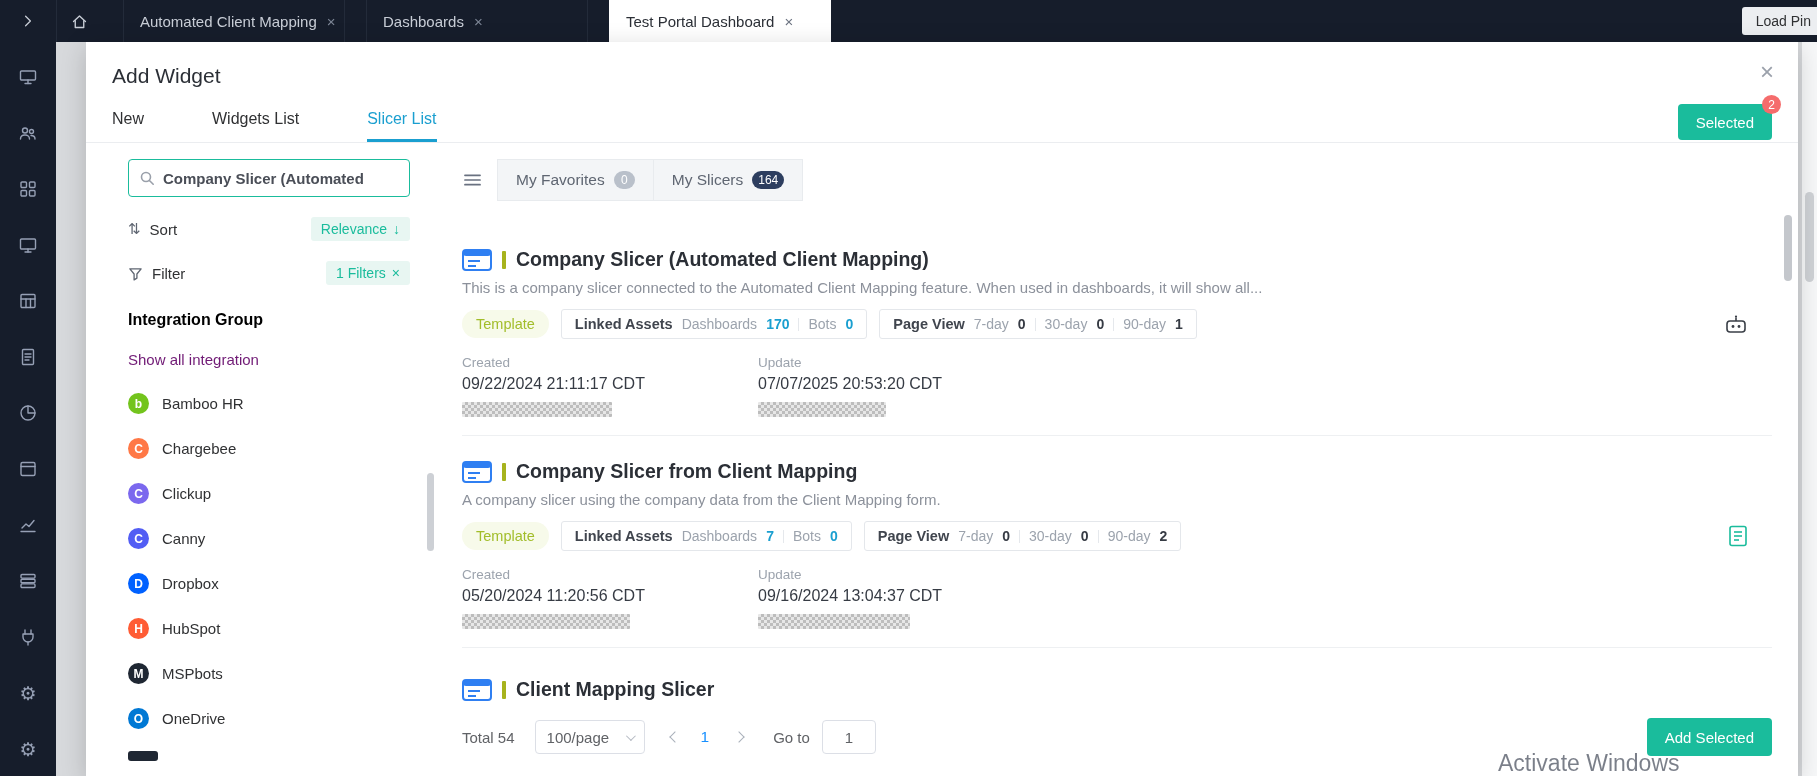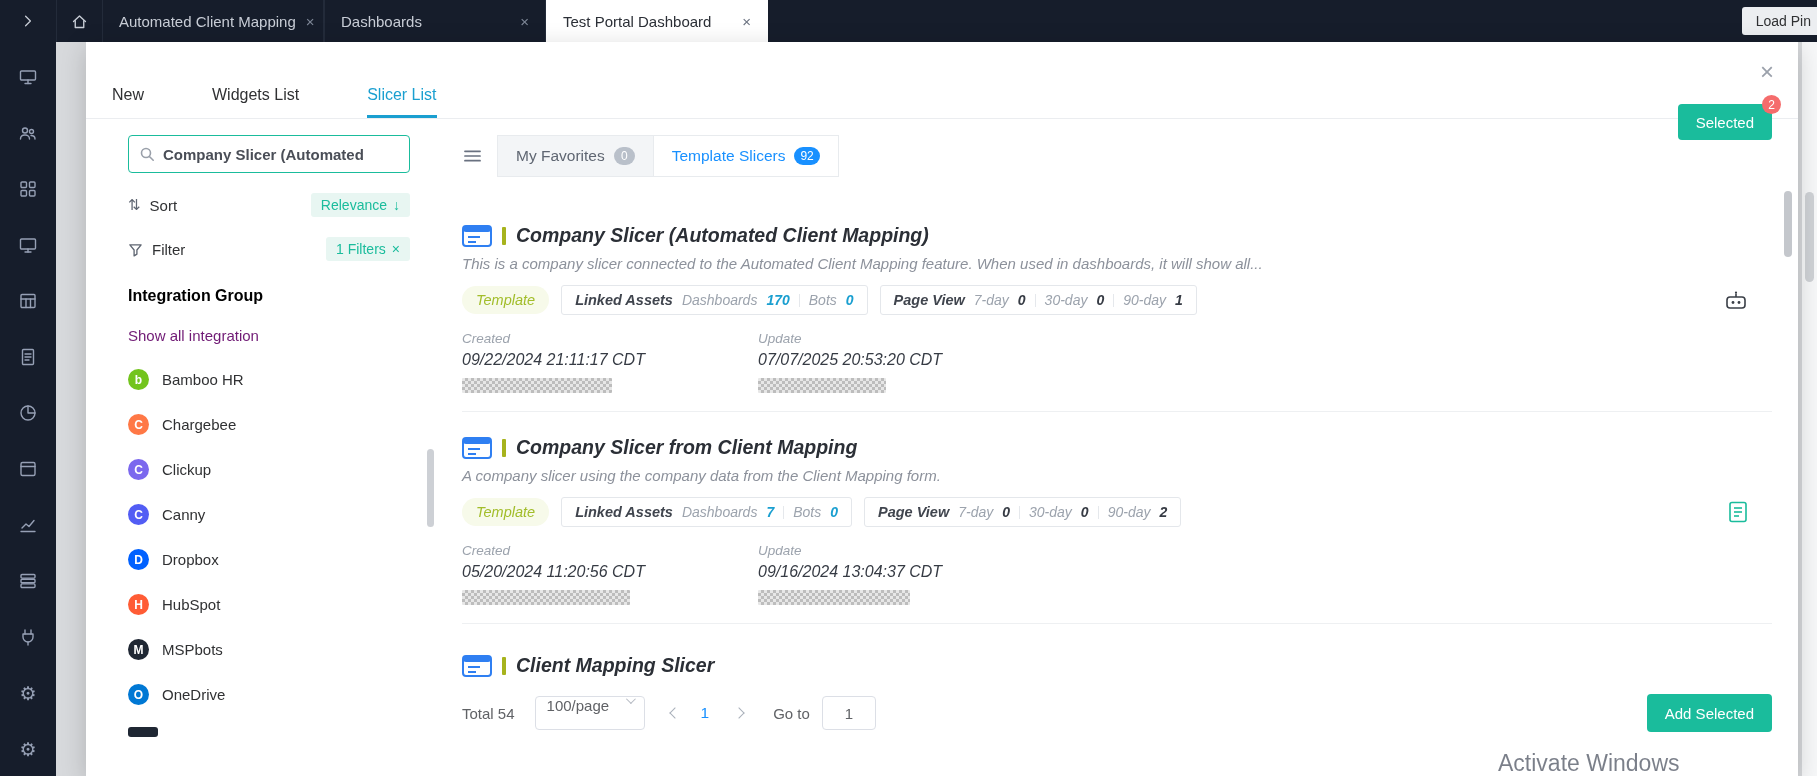--- a/index.html
+++ b/index.html
@@ -4,21 +4,21 @@
 <style>
   * { margin:0; padding:0; box-sizing:border-box; }
   html,body { width:1817px; height:776px; overflow:hidden; }
   body { font-family:"Liberation Sans", sans-serif; background:#d7d9dc; position:relative; color:#303133; }
 
   
   .topbar { position:absolute; top:0; left:0; width:1817px; height:42px; background:#161d2b; display:flex; align-items:stretch; color:#c8cdd6; z-index:10; }
   .tb-corner { width:56px; display:flex; align-items:center; justify-content:center; cursor:pointer; }
   .tb-home { width:46px; display:flex; align-items:center; justify-content:center; cursor:pointer; border-left:1px solid #232b3a; }
   .tb-tabs { display:flex; align-items:stretch; }
-  .tb-tab { width:222px; display:flex; align-items:center; justify-content:space-between; padding:0 16px; font-size:15px; border-left:1px solid #232b3a; border-right:1px solid #232b3a; cursor:pointer; white-space:nowrap; }
+  .tb-tab { width:222px; display:flex; align-items:center; justify-content:flex-start; padding:0 16px; font-size:15px; border-left:1px solid #232b3a; border-right:1px solid #232b3a; cursor:pointer; white-space:nowrap;margin-left:21px; }
   .tb-tab.active { background:#ffffff; color:#2b2f36; border-color:#ffffff; }
   .tb-x { color:#7e8797; font-size:15px; margin-left:10px; cursor:pointer; }
   .tb-tab.active .tb-x { color:#6b7280; }
   .load-pin { margin-left:auto; align-self:center; background:#eceef1; border:none; color:#303133; height:28px; padding:0 14px; border-radius:3px; font-size:14px; margin-right:-8px; cursor:pointer; white-space:nowrap; font-family:inherit; }
 
   
   .sidebar { position:absolute; top:42px; left:0; width:56px; height:734px; background:#161d2b; display:flex; flex-direction:column; align-items:center; padding-top:24px; gap:34px; z-index:5; }
   .side-icon { width:22px; height:22px; display:flex; align-items:center; justify-content:center; color:#96a0b5; font-size:19px; cursor:pointer; flex:0 0 auto; }
   .side-icon svg { stroke:#96a0b5; fill:none; stroke-width:1.4; stroke-linecap:round; stroke-linejoin:round; }
   .topbar svg { stroke:#c8cdd6; fill:none; stroke-width:1.6; stroke-linecap:round; stroke-linejoin:round; }
@@ -62,21 +62,21 @@
   .hamburger { display:flex; align-items:center; padding:0 16px 0 2px; cursor:pointer; }
   .ltab { display:flex; align-items:center; gap:9px; padding:0 18px; background:#f3f5f7; border:1px solid #e8ebee; border-left:none; font-size:15.5px; color:#5f6672; cursor:pointer; white-space:nowrap; }
   .ltab.first { border-left:1px solid #e8ebee;text-align:right; }
   .ltab.active { background:#fff; color:#1890ff; }
   .cnt { min-width:21px; height:18px; border-radius:9px; color:#fff; font-size:12px; display:flex; align-items:center; justify-content:center; padding:0 6px; }
   .cnt.gray { background:#b9c0ca; }
   .cnt.navy { background:#2d3e5f; }
   .cnt.blue { background:#1890ff; }
 
   .cards { margin-top:23px; }
-  .card { padding:24px 6px 18px 0; border-bottom:1px solid #eef0f2;font-style:italic; }
+  .card { padding:24px 6px 18px 0; border-bottom:1px solid #eef0f2; }
   .card-head { display:flex; align-items:center; gap:10px; }
   .slicer-icon { display:flex; }
   .marker { width:4px; height:18px; background:#a7b31d; border-radius:1px; }
   .card-title { font-size:19.5px; font-weight:700; color:#2b2f36; }
   .card.partial { border-bottom:none; padding-top:30px; }
   .card-desc { margin-top:8px; font-size:15px; color:#8c919b; }
   .card-badges { margin-top:13px; display:flex; align-items:center; gap:12px; }
   .tpl-badge { background:#f7faea; color:#a2bd2a; font-size:14.5px; padding:6px 14px; border-radius:14px; }
   .pill { display:flex; align-items:center; gap:9px; border:1px solid #e4e7eb; border-radius:3px; padding:6px 13px; font-size:14px; }
   .pill b { color:#40454e; font-weight:700; font-size:14.5px; }
@@ -88,21 +88,21 @@
   .card-meta { margin-top:16px; display:flex; }
   .meta-col { width:296px; }
   .meta-label { font-size:13.5px; color:#9ca3ad; }
   .meta-value { margin-top:5px; font-size:16px; color:#363b44; font-weight:500; }
   .redact { margin-top:9px; height:15px; border-radius:1px; background:repeating-conic-gradient(#bdbdbd 0% 25%, #e7e7e7 0% 50%); background-size:6px 6px; }
   .list-scrollbar { position:absolute; right:6px; top:72px; width:8px; height:66px; background:#c4c7cc; border-radius:4px; }
 
   
   .list-footer { position:absolute; left:0; right:0; bottom:0; height:64px; background:#fff; display:flex; align-items:center; padding:0 26px 6px 20px; z-index:4; }
   .total { font-size:15px; color:#606266; }
-  .page-size { margin-left:20px; width:110px; height:34px; border:1px solid #dcdfe6; border-radius:4px; display:flex; align-items:flex-start; justify-content:space-between; padding:0 11px; font-size:15px; color:#606266; cursor:pointer; }
+  .page-size { margin-left:20px; width:110px; height:34px; border:1px solid #dcdfe6; border-radius:4px; display:flex; align-items:center; justify-content:space-between; padding:0 11px; font-size:15px; color:#606266; cursor:pointer; }
   .chev-d { width:7px; height:7px; border-right:1.4px solid #b5bac2; border-bottom:1.4px solid #b5bac2; transform:rotate(45deg) translateY(-2px); }
   .pg-btn { margin-left:26px; cursor:pointer; display:flex; align-items:center; }
   .chev-l { display:inline-block; width:8px; height:8px; border-left:1.6px solid #a9b0ba; border-bottom:1.6px solid #a9b0ba; transform:rotate(45deg); }
   .chev-r { display:inline-block; width:8px; height:8px; border-left:1.6px solid #a9b0ba; border-bottom:1.6px solid #a9b0ba; transform:rotate(225deg); }
   .pg-num { margin-left:22px; font-size:15.5px; color:#1890ff; cursor:pointer; }
   .goto-label { margin-left:30px; font-size:15px; color:#606266; }
   .goto-input { margin-left:12px; width:54px; height:34px; border:1px solid #dcdfe6; border-radius:4px; text-align:center; font-size:15px; color:#606266; outline:none; font-family:inherit; }
   .add-selected { margin-left:auto; height:38px; background:#1abc9c; color:#fff; border:none; border-radius:4px; padding:0 18px; font-size:15px; cursor:pointer; font-family:inherit; }
 
   .watermark { position:absolute; left:1498px; top:750px; font-size:23px; color:#0f172a; opacity:.55; z-index:50; pointer-events:none;text-align:center; }
@@ -221,20 +221,21 @@
   <span class="side-icon">⚙</span>
   <span class="side-icon">⚙</span>
 </nav>
 
 <div class="page-scrollbar">
     <div class="thumb"></div>
   </div>
 
 <section class="modal">
   <div class="modal-header">
+    <h1 class="modal-title">Add Widget</h1>
     <span class="modal-close">×</span>
     <div class="modal-tabs">
       <div class="mtab">New</div>
       <div class="mtab">Widgets List</div>
       <div class="mtab active">Slicer List</div>
     </div>
     <button class="selected-btn">
       <span>Selected</span>
       <span class="sel-badge">2</span>
     </button>
@@ -323,23 +324,23 @@
           <svg width="17" height="14" viewBox="0 0 18 14" stroke="#697180" stroke-width="1.8" stroke-linecap="round" fill="none">
               <line x1="1" y1="2" x2="17" y2="2"></line>
               <line x1="1" y1="7" x2="17" y2="7"></line>
               <line x1="1" y1="12" x2="17" y2="12"></line>
             </svg>
         </span>
         <div class="ltab first">
           <span>My Favorites</span>
           <span class="cnt gray">0</span>
         </div>
-        <div class="ltab active">
-          <span>Template Slicers</span>
-          <span class="cnt blue">92</span>
+        <div class="ltab">
+          <span>My Slicers</span>
+          <span class="cnt navy">164</span>
         </div>
       </div>
 
       <div class="cards">
 
         <article class="card">
           <div class="card-head">
             <span class="slicer-icon">
               <svg width="30" height="22" viewBox="0 0 30 22">
                   <rect x="1" y="1" width="28" height="20" rx="3" fill="none" stroke="#2f7ff2" stroke-width="2"></rect>

